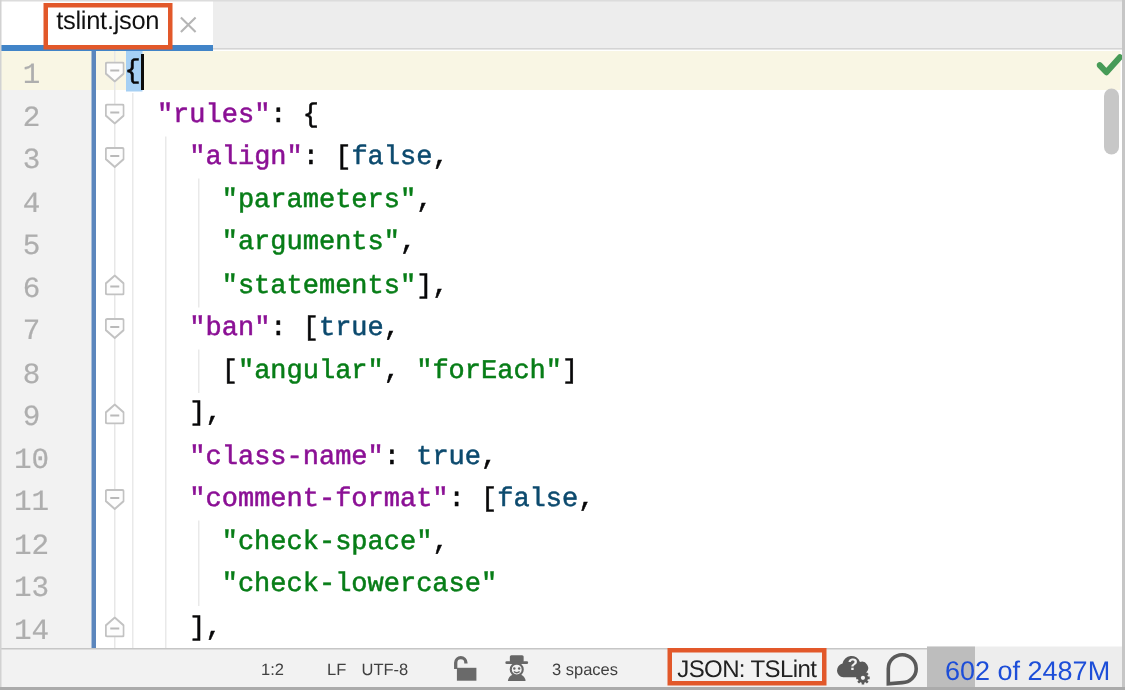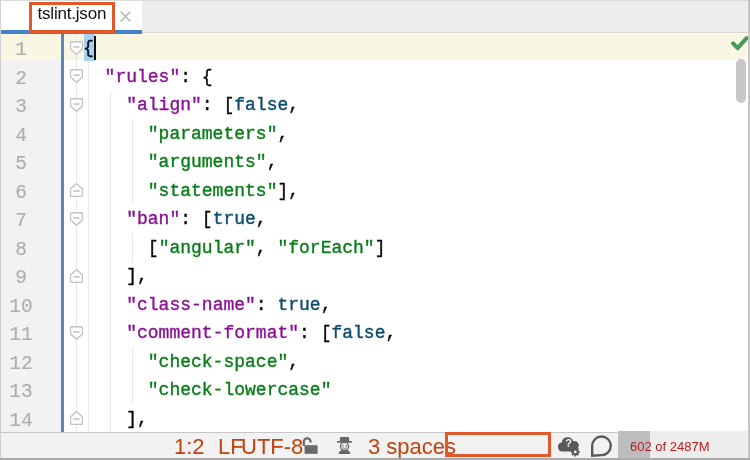--- a/index.html
+++ b/index.html
@@ -24,24 +24,24 @@
 
 #code{left:83px;top:34.1px;font-family:"Liberation Mono",monospace;font-size:18px;line-height:28.5px;color:#070708;white-space:pre;-webkit-text-stroke:0.35px}
 #lnums{left:0px;top:36.1px;width:42px;font-family:"Liberation Mono",monospace;font-size:19.5px;line-height:28.5px;color:#aeaeae;text-align:center;white-space:pre;-webkit-text-stroke:0.15px}
 .k{color:#8b1095}.s{color:#077d17}.b{color:#0c4a6e}
 
 .fm{position:absolute;left:69.8px;width:13px;height:14px}
 
 #thumb{left:735.8px;top:59px;width:9.8px;height:43.5px;background:#c7c7c7;border-radius:5px}
 
 #sbar{left:0;top:431.5px;width:750px;height:28.5px;background:#f2f2f2;border-top:1.5px solid #c6c6c6;box-sizing:content-box}
-.st{position:absolute;top:439px;font-size:22px;letter-spacing:0px;color:#c2410c;line-height:16.5px;white-space:nowrap}
+.st{position:absolute;top:439px;font-size:11px;letter-spacing:0px;color:#404040;line-height:16.5px;white-space:nowrap}
 #mem{left:618px;top:431px;width:130px;height:29px;background:#ededed}
 #memused{left:618px;top:431px;width:32px;height:29px;background:#bdbdbd}
-#memtext{left:630px;top:439px;font-size:13px;color:#b91c1c;line-height:16.5px;white-space:nowrap}
+#memtext{left:630px;top:439px;font-size:18px;color:#1d4ed8;line-height:16.5px;white-space:nowrap}
 #srect{left:444.8px;top:431.5px;width:106px;height:25.8px;border:3px solid #e2582a;box-sizing:border-box}
 
 #bR{left:747.5px;top:0;width:2.5px;height:460px;background:#c6c6c6}
 #bB{left:0;top:457.5px;width:750px;height:2.5px;background:#ababab}
 #bT{left:0;top:0;width:750px;height:1px;background:#dcdcdc}
 </style>
 </head>
 <body>
 <div id="win">
 
@@ -154,20 +154,21 @@
       <rect x="4.9" y="0.9" width="9.2" height="4.8" rx="1"></rect>
       <rect x="1.9" y="4.9" width="15.2" height="1.8" rx="0.9"></rect>
       <path d="M3.6 18 c0.3-3 2.7-4.6 5.9-4.6 s5.6 1.6 5.9 4.6z"></path>
     </g>
     <circle cx="9.5" cy="10.4" r="4" fill="#f2f2f2" stroke="#676767" stroke-width="1.4"></circle>
     <circle cx="7.9" cy="9.7" r="0.8" fill="#676767"></circle>
     <circle cx="11.1" cy="9.7" r="0.8" fill="#676767"></circle>
     <path d="M7.6 11.7 q1.9 1.6 3.8 0" fill="none" stroke="#676767" stroke-width="1"></path>
   </svg>
   <div class="st" style="left:368px">3 spaces</div>
+  <div class="st" style="left:451.5px;color:#222;font-size:16px;letter-spacing:-0.4px">JSON: TSLint</div>
   <div class="abs" id="srect"></div>
 
   <svg class="abs" style="left:556px;top:434.5px" width="27" height="24" viewBox="0 0 27 24">
     <path d="M6.2 16.5 a4.6 4.6 0 0 1 -0.5 -9.1 a6 6 0 0 1 11.6 -1.1 a4.2 4.2 0 0 1 4.3 6.9 l-1.2 3.3z" fill="#595959"></path>
     <text x="9.2" y="11.8" font-size="11" font-weight="bold" fill="#f2f2f2" font-family="Liberation Sans">?</text>
     <g fill="#595959">
       <circle cx="19.3" cy="16.9" r="3.4"></circle>
       <g stroke="#595959" stroke-width="1.7">
         <path d="M19.3 12.4 v9 M14.8 16.9 h9 M16.1 13.7 l6.4 6.4 M22.5 13.7 l-6.4 6.4"></path>
       </g>

